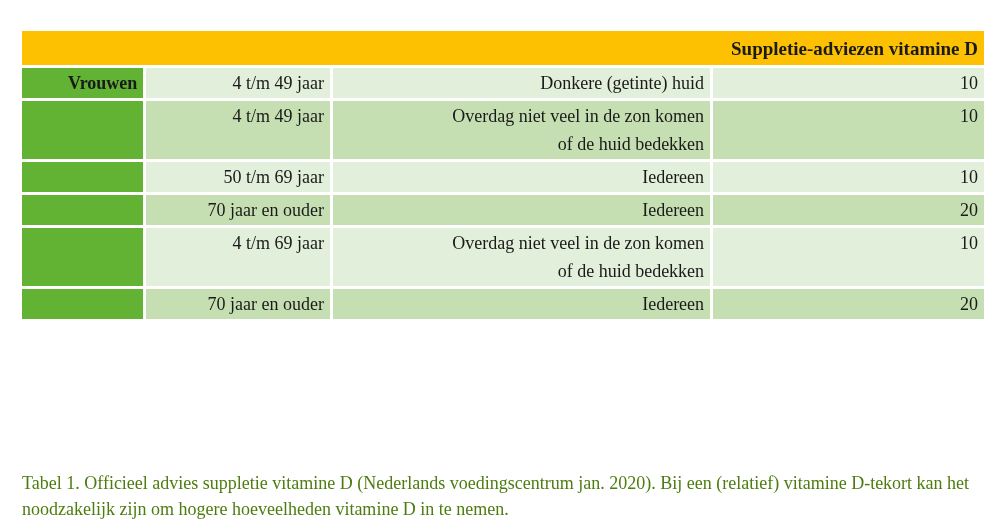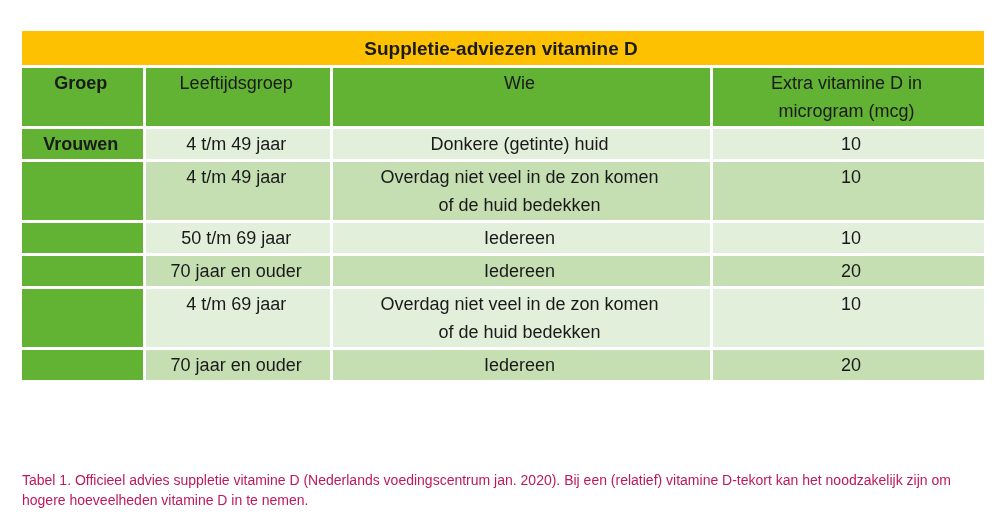--- a/index.html
+++ b/index.html
@@ -20,26 +20,27 @@
     table-layout: fixed;
     width: 968px;
   }
   col.c1 { width: 121px; }
   col.c2 { width: 183px; }
   col.c3 { width: 376px; }
   col.c4 { width: 270px; }
 
   td, th {
     vertical-align: top;
-    text-align: center;
+    text-align: right;
     font-size: 18px;
     line-height: 1.56;
     padding: 1px 6px 1px 2px;
     white-space: pre-line;
     overflow: hidden;
+    font-family: Liberation Serif, serif;
   }
 
   .title-cell {
     background: var(--title-bg, #FDC101);
     font-weight: bold;
     font-size: 19px;
     height: 29px;
     padding-top: 3px;
   }
   .header-row th {
@@ -58,50 +59,44 @@
 
   tr.h-s td { height: 26px; }
   tr.h-d td { height: 56px; }
 
   td.c-mcg { padding-left: 11px; }
 
   .caption {
     position: absolute;
     left: 22px; top: 470px;
     width: 966px;
-    font-size: 14px;
+    font-size: 18px;
     line-height: 1.45;
-    color: #be185d;
+    color: #4d7c0f;
+    font-family: Liberation Serif, serif;
   }
 </style>
 </head>
 <body>
 
 <div class="page">
 
   <table class="vit-table">
     <colgroup>
         <col class="c1">
         <col class="c2">
         <col class="c3">
         <col class="c4">
       </colgroup>
 
     <tbody>
         <tr>
       <td class="title-cell" colspan="4">Suppletie-adviezen vitamine D</td>
     </tr>
 
-    <tr class="header-row">
-      <th class="c-groep">Groep</th>
-      <th>Leeftijdsgroep</th>
-      <th>Wie</th>
-      <th>Extra vitamine D in
-microgram (mcg)</th>
-    </tr>
 
 
     <tr class="row-light h-s">
       <td class="c-groep">Vrouwen</td>
       <td class="c-data">4 t/m 49 jaar</td>
       <td class="c-data">Donkere (getinte) huid</td>
       <td class="c-data c-mcg">10</td>
     </tr>
 
     <tr class="row-med h-d">

